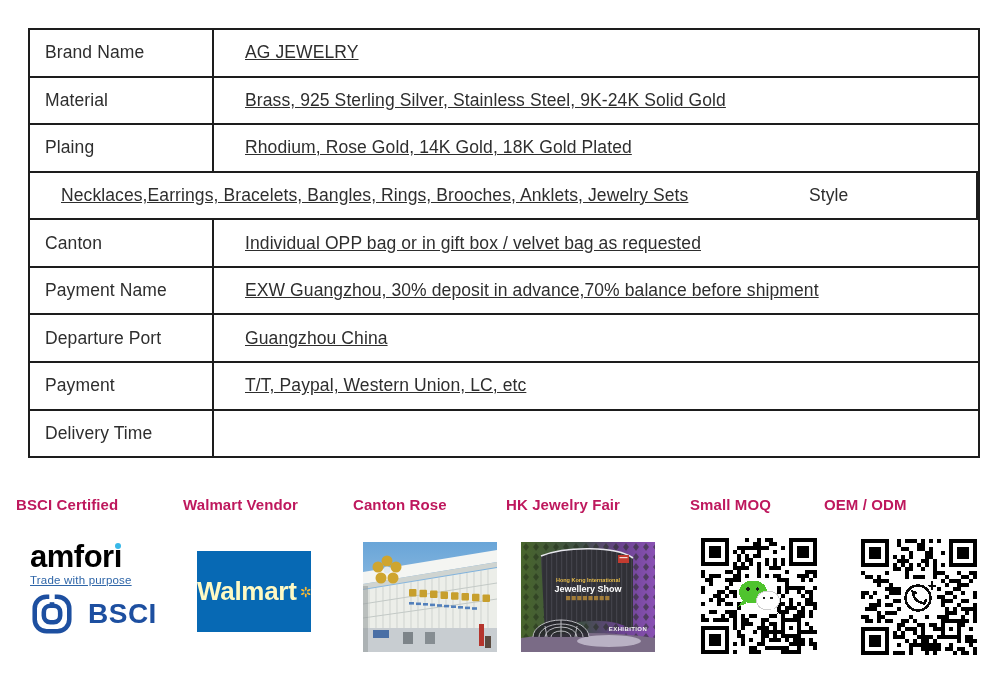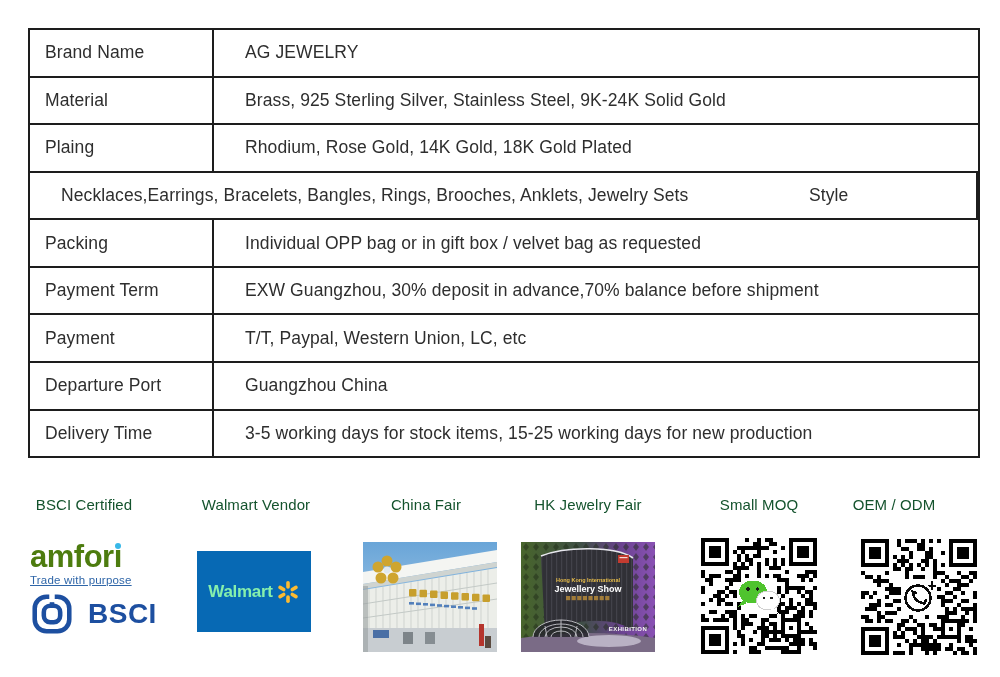--- a/index.html
+++ b/index.html
@@ -7,41 +7,41 @@
         font-family:"Liberation Sans",sans-serif;overflow:hidden;padding-left:44px;}
 
   
   .spec-table{position:absolute;left:28px;top:28px;width:952px;height:430px;
     border:2px solid #1d1d1d;box-sizing:border-box;display:flex;flex-direction:column;background:#fff;}
   .tr{flex:1;display:flex;border-bottom:2px solid #1d1d1d;min-height:0;}
   .tr:last-child{border-bottom:none;}
   .td{display:flex;align-items:center;box-sizing:border-box;font-size:17.5px;
       color:#2e2e2e;letter-spacing:.1px;white-space:nowrap;}
   .td.label{width:184px;padding-left:15px;border-right:2px solid #1d1d1d;}
-  .td.value{flex:1;padding-left:31px;}
+  .td.value{flex:1;padding-left:31px;text-decoration:underline;}
 
   
-  .badge-label{position:absolute;top:496px;font-weight:normal;font-size:15px;
-      color:#14532d;text-align:center;letter-spacing:.1px;}
+  .badge-label{position:absolute;top:496px;font-weight:bold;font-size:15px;
+      color:#be185d;text-align:left;letter-spacing:.1px;}
   .bl1{left:16px;width:136px;} .bl2{left:183px;width:146px;} .bl3{left:353px;width:146px;}
   .bl4{left:506px;width:164px;} .bl5{left:690px;width:138px;} .bl6{left:824px;width:140px;}
 
   
   .amfori{position:absolute;left:30px;top:541px;width:130px;}
   .amfori-word{font-size:31px;font-weight:bold;letter-spacing:-.5px;line-height:1;display:inline-block;}
   .ii{position:relative;display:inline-block;line-height:1;}
   .idot{position:absolute;left:50%;transform:translateX(-50%);top:2px;width:6px;height:6px;border-radius:50%;}
   .amfori-tag{font-size:11.5px;margin-top:2px;letter-spacing:.2px;}
   .bsci-row{display:flex;align-items:center;gap:16px;margin-top:8px;margin-left:2px;}
   .bsci-text{font-size:28px;font-weight:600;letter-spacing:.5px;line-height:1;}
 
   
   .walmart{position:absolute;left:197px;top:551px;width:114px;height:81px;
       display:flex;align-items:center;justify-content:center;gap:3px;}
-  .walmart-word{color:#86efac;font-size:17px;font-weight:bold;letter-spacing:-.3px;}
+  .walmart-word{color:#fef9c3;font-size:26px;font-weight:bold;letter-spacing:-.3px;}
 
   
   .photo{position:absolute;display:block;}
   .photo-canton{left:363px;top:542px;}
   .photo-hk{left:521px;top:542px;}
   svg text{font-family:"Liberation Sans",sans-serif;}
 
   
   .qr{position:absolute;width:116px;height:116px;background:#fff;}
   .qr1{left:701px;top:538px;} .qr2{left:861px;top:539px;}
@@ -62,50 +62,49 @@
       </div>
       <div class="tr">
         <div class="td label">Plaing</div>
         <div class="td value">Rhodium, Rose Gold, 14K Gold, 18K Gold Plated</div>
       </div>
       <div class="tr">
         <div class="td value">Necklaces,Earrings, Bracelets, Bangles, Rings, Brooches, Anklets, Jewelry Sets</div>
         <div class="td label">Style</div>
       </div>
       <div class="tr">
-        <div class="td label">Packing</div>
+        <div class="td label">Canton</div>
         <div class="td value">Individual OPP bag or in gift box / velvet bag as requested</div>
       </div>
       <div class="tr">
-        <div class="td label">Payment Term</div>
+        <div class="td label">Payment Name</div>
         <div class="td value">EXW Guangzhou, 30% deposit in advance,70% balance before shipment</div>
+      </div>
+      <div class="tr">
+        <div class="td label">Departure Port</div>
+        <div class="td value">Guangzhou China</div>
       </div>
       <div class="tr">
         <div class="td label">Payment</div>
         <div class="td value">T/T, Paypal, Western Union, LC, etc</div>
       </div>
       <div class="tr">
-        <div class="td label">Departure Port</div>
-        <div class="td value">Guangzhou China</div>
-      </div>
-      <div class="tr">
         <div class="td label">Delivery Time</div>
-        <div class="td value">3-5 working days for stock items, 15-25 working days for new production</div>
       </div>
     </div>
 
   <div class="badge-label bl1">BSCI Certified</div>
   <div class="badge-label bl2">Walmart Vendor</div>
-  <div class="badge-label bl3">China Fair</div>
+  <div class="badge-label bl3">Canton Rose</div>
   <div class="badge-label bl4">HK Jewelry Fair</div>
   <div class="badge-label bl5">Small MOQ</div>
   <div class="badge-label bl6">OEM / ODM</div>
 
   <div class="amfori">
-    <div class="amfori-word" style="color: #4d7c0f;">amfor<span class="ii">ı<span class="idot" style="background-color: rgb(56, 184, 232);"></span></span></div>
+    <div class="amfori-word" style="color: #000000;">amfor<span class="ii">ı<span class="idot" style="background-color: rgb(56, 184, 232);"></span></span></div>
     <div class="amfori-tag" style="color: rgb(47, 102, 168); text-decoration: underline;">Trade with purpose</div>
     <div class="bsci-row">
       <svg width="40" height="40" viewBox="0 0 44 44">
         <g fill="none" stroke="#1d4fa0" stroke-width="5">
           <rect x="3" y="3" width="38" height="38" rx="13"></rect>
           <rect x="13" y="13" width="18" height="18" rx="7"></rect>
         </g>
         <rect x="19" y="0" width="6" height="9" fill="#fff"></rect>
         <path d="M22 9 v5" stroke="#1d4fa0" stroke-width="5"></path>
       </svg>

